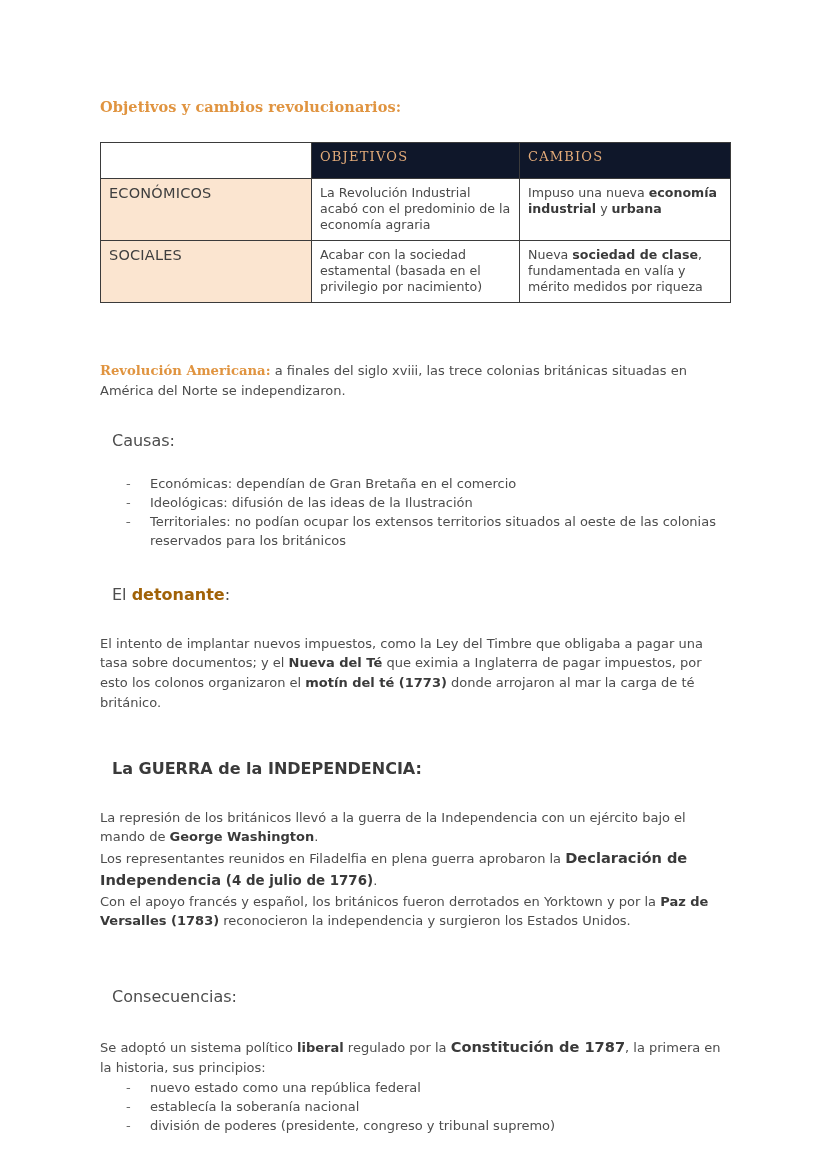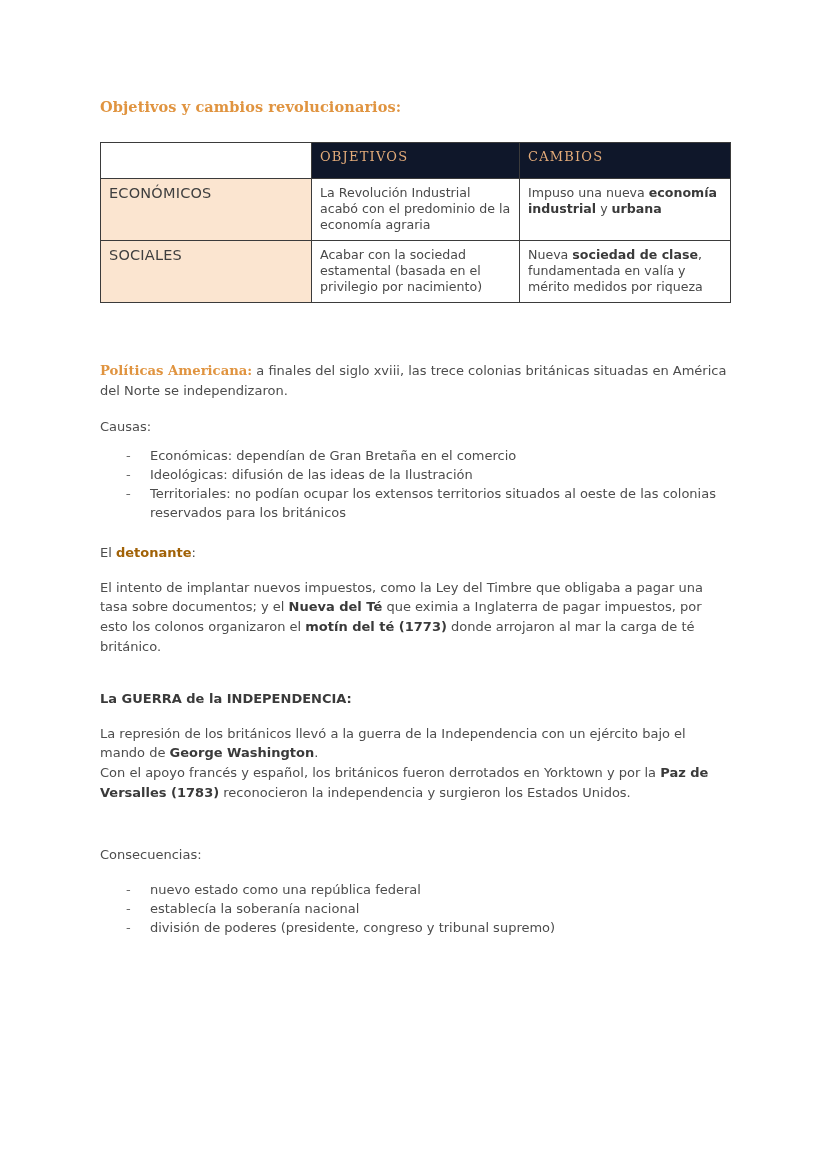--- a/index.html
+++ b/index.html
@@ -107,23 +107,23 @@
     font-weight: bold;
     color: #3a3a3a;
     font-size: 14.6px;
   }
   .mid-bold {
     font-weight: bold;
     color: #3a3a3a;
     font-size: 13.4px;
   }
   .subhead {
-    font-size: 13px;
+    font-size: 16px;
     color: #4d4d4d;
-    margin: 0;
+    margin: 12px;
   }
   .subhead b { font-weight: bold; color: #a16207; }
   .subhead.allbold { font-weight: bold; color: #3a3a3a; }
 
   ul.dashlist {
     list-style: none;
     margin: 0;
     padding: 0;
   }
   ul.dashlist li {
@@ -178,21 +178,21 @@
           <td class="rowhead">SOCIALES</td>
           <td class="cell">Acabar con la sociedad estamental (basada en el privilegio por nacimiento)</td>
           <td class="cell"><span>Nueva </span><b>sociedad de clase</b><span>, fundamentada en valía y mérito medidos por riqueza</span></td>
         </tr>
       </tbody>
     </table>
 
     <div class="sp-58"></div>
 
     <p class="para">
-      <span class="lead-serif">Políticas Americana:</span><span> a finales del siglo xviii, las trece colonias británicas situadas en América del Norte se independizaron.</span>
+      <span class="lead-serif">Revolución Americana:</span><span> a finales del siglo xviii, las trece colonias británicas situadas en América del Norte se independizaron.</span>
     </p>
 
     <div class="sp-18"></div>
 
     <p class="subhead">Causas:</p>
 
     <div class="sp-12"></div>
 
     <ul class="dashlist">
       <li><span class="dash">-</span><span>Económicas: dependían de Gran Bretaña en el comercio</span></li>
@@ -210,29 +210,31 @@
     <p class="para"><span>El intento de implantar nuevos impuestos, como la Ley del Timbre que obligaba a pagar una tasa sobre documentos; y el </span><b>Nueva del Té</b><span> que eximia a Inglaterra de pagar impuestos, por esto los colonos organizaron el </span><b>motín del té (1773)</b><span> donde arrojaron al mar la carga de té británico.</span></p>
 
     <div class="sp-34"></div>
 
     <p class="subhead allbold">La GUERRA de la INDEPENDENCIA:</p>
 
     <div class="sp-18"></div>
 
     <p class="para"><span>La represión de los británicos llevó a la guerra de la Independencia con un ejército bajo el mando de </span><b>George Washington</b><span>.</span></p>
 
+    <p class="para"><span>Los representantes reunidos en Filadelfia en plena guerra aprobaron la </span><b class="big-bold">Declaración de Independencia</b><b class="mid-bold"> (4 de julio de 1776)</b><span>.</span></p>
 
     <p class="para"><span>Con el apoyo francés y español, los británicos fueron derrotados en Yorktown y por la </span><b>Paz de Versalles (1783)</b><span> reconocieron la independencia y surgieron los Estados Unidos.</span></p>
 
     <div class="sp-44"></div>
 
     <p class="subhead">Consecuencias:</p>
 
     <div class="sp-18"></div>
 
+    <p class="para"><span>Se adoptó un sistema político </span><b>liberal</b><span> regulado por la </span><b class="big-bold">Constitución de 1787</b><span>, la primera en la historia, sus principios:</span></p>
 
     <ul class="dashlist tight">
       <li><span class="dash">-</span><span>nuevo estado como una república federal</span></li>
       <li><span class="dash">-</span><span>establecía la soberanía nacional</span></li>
       <li><span class="dash">-</span><span>división de poderes (presidente, congreso y tribunal supremo)</span></li>
     </ul>
 
   </div>
 </div>
 

